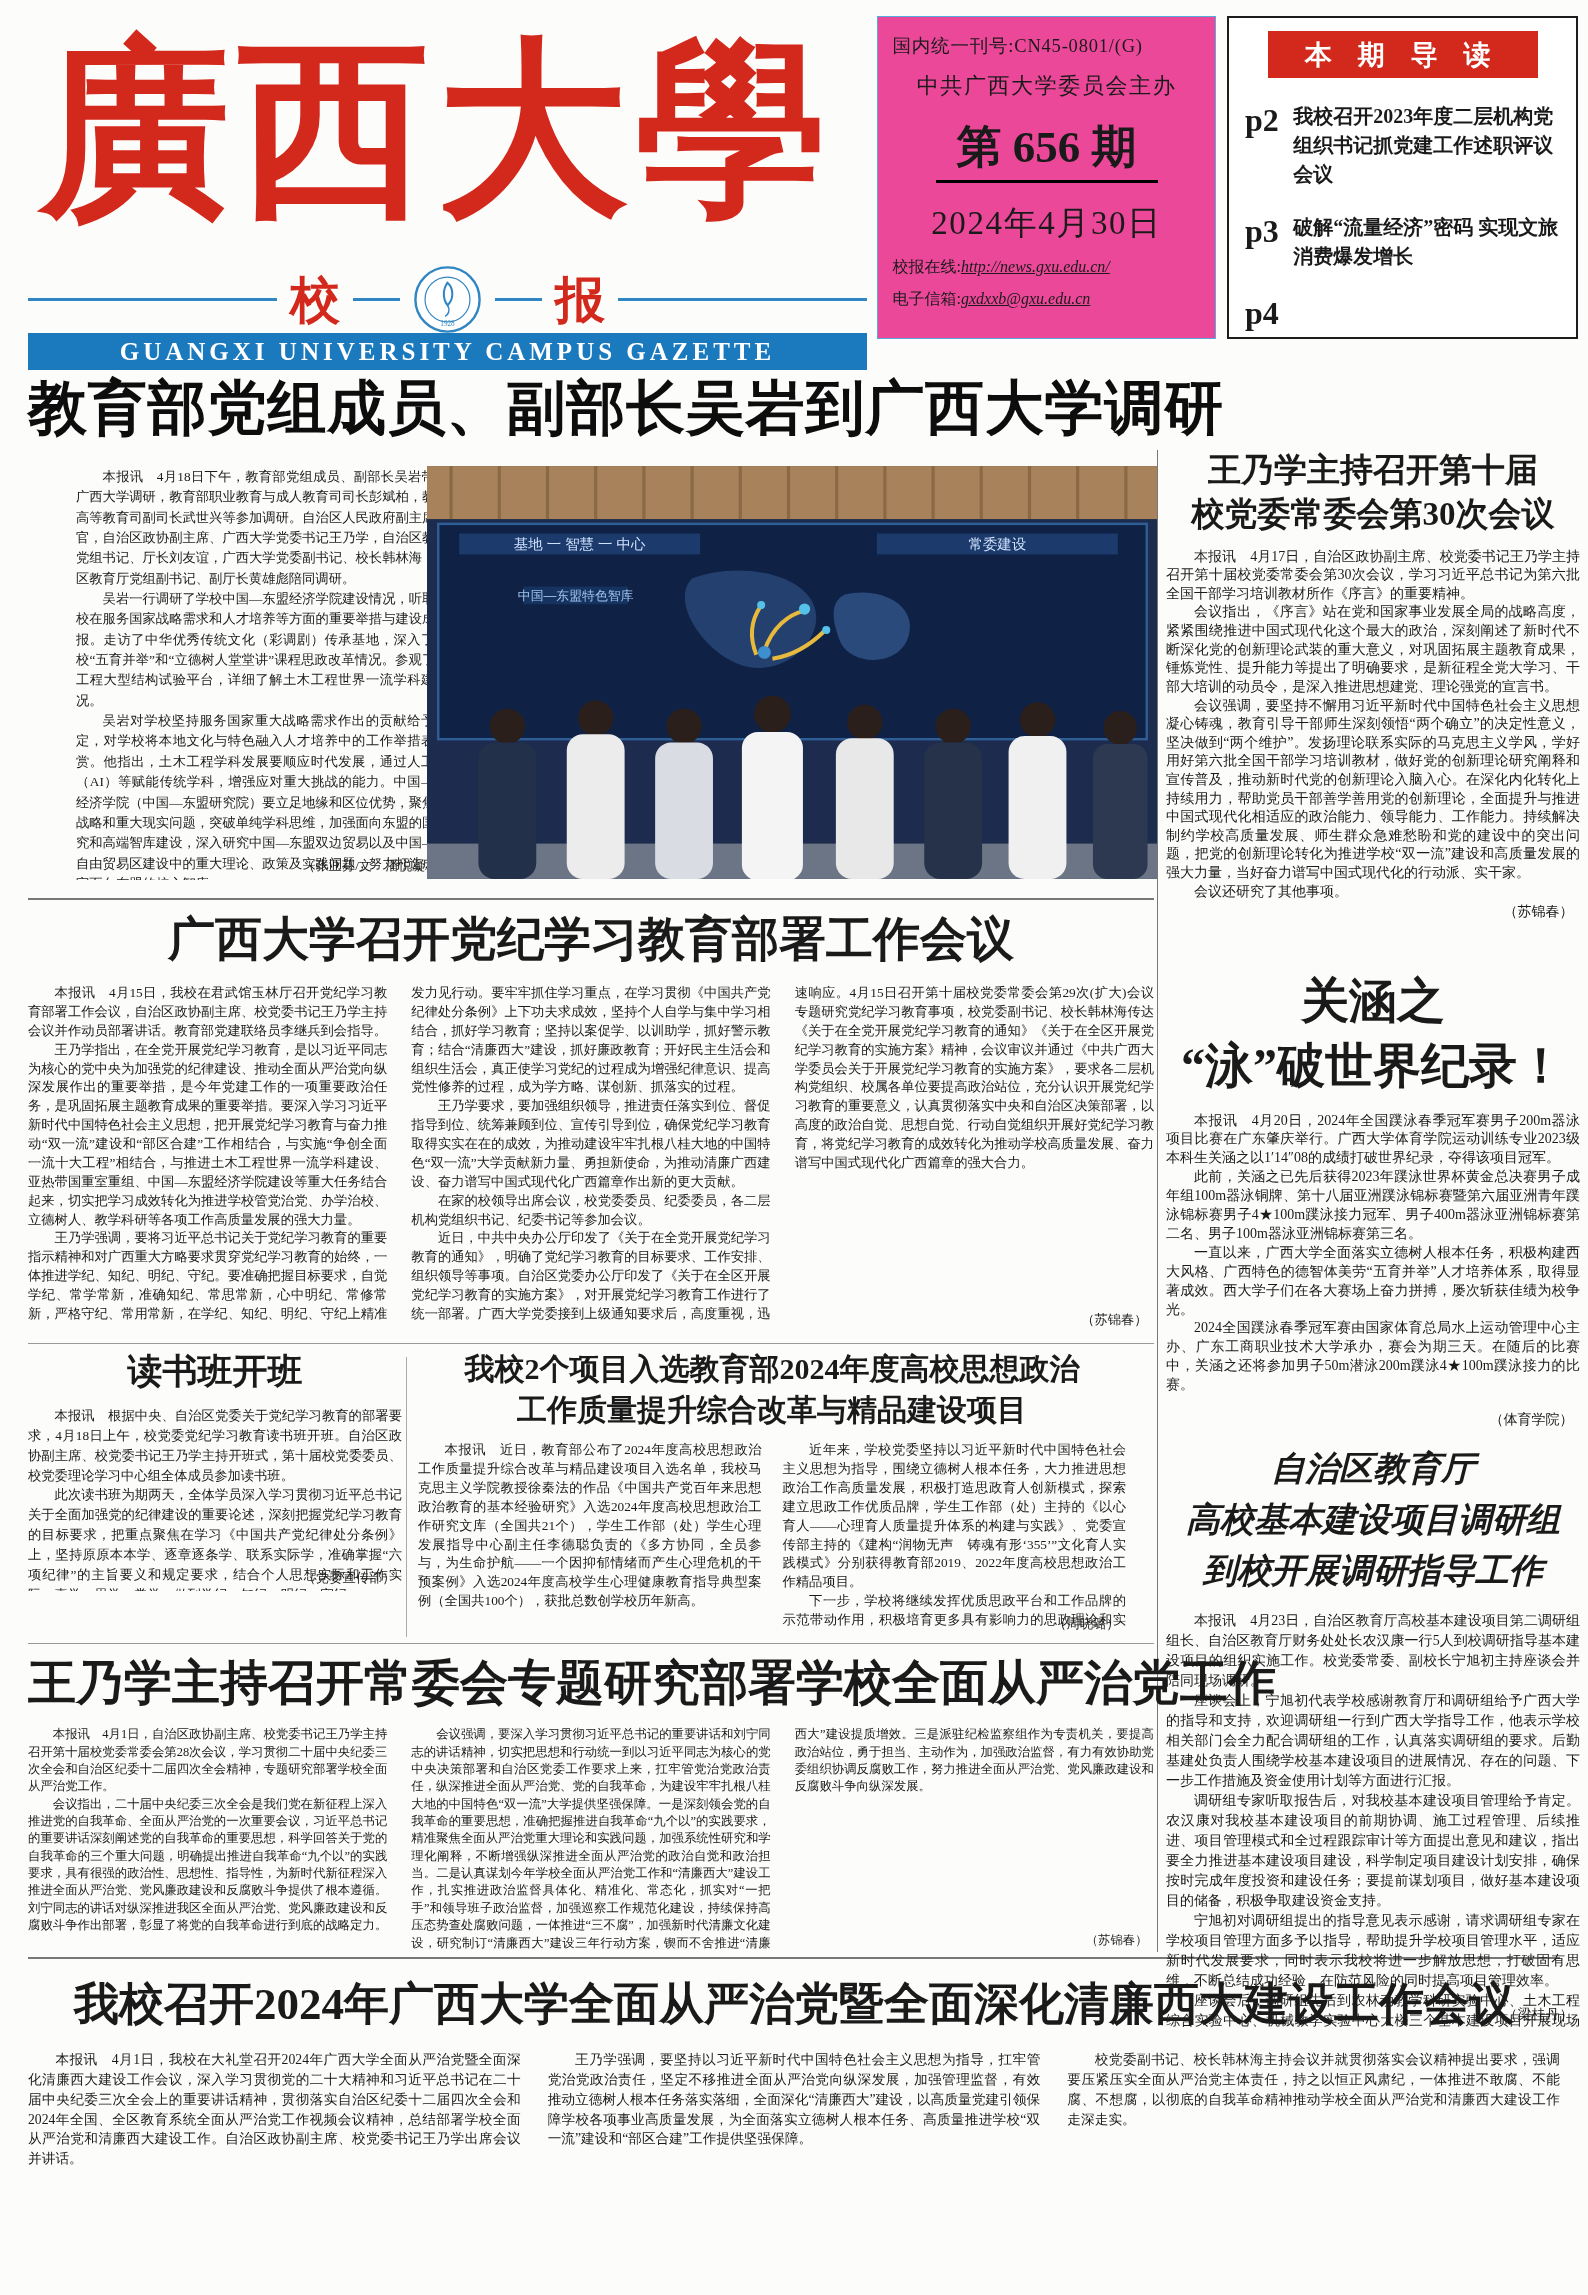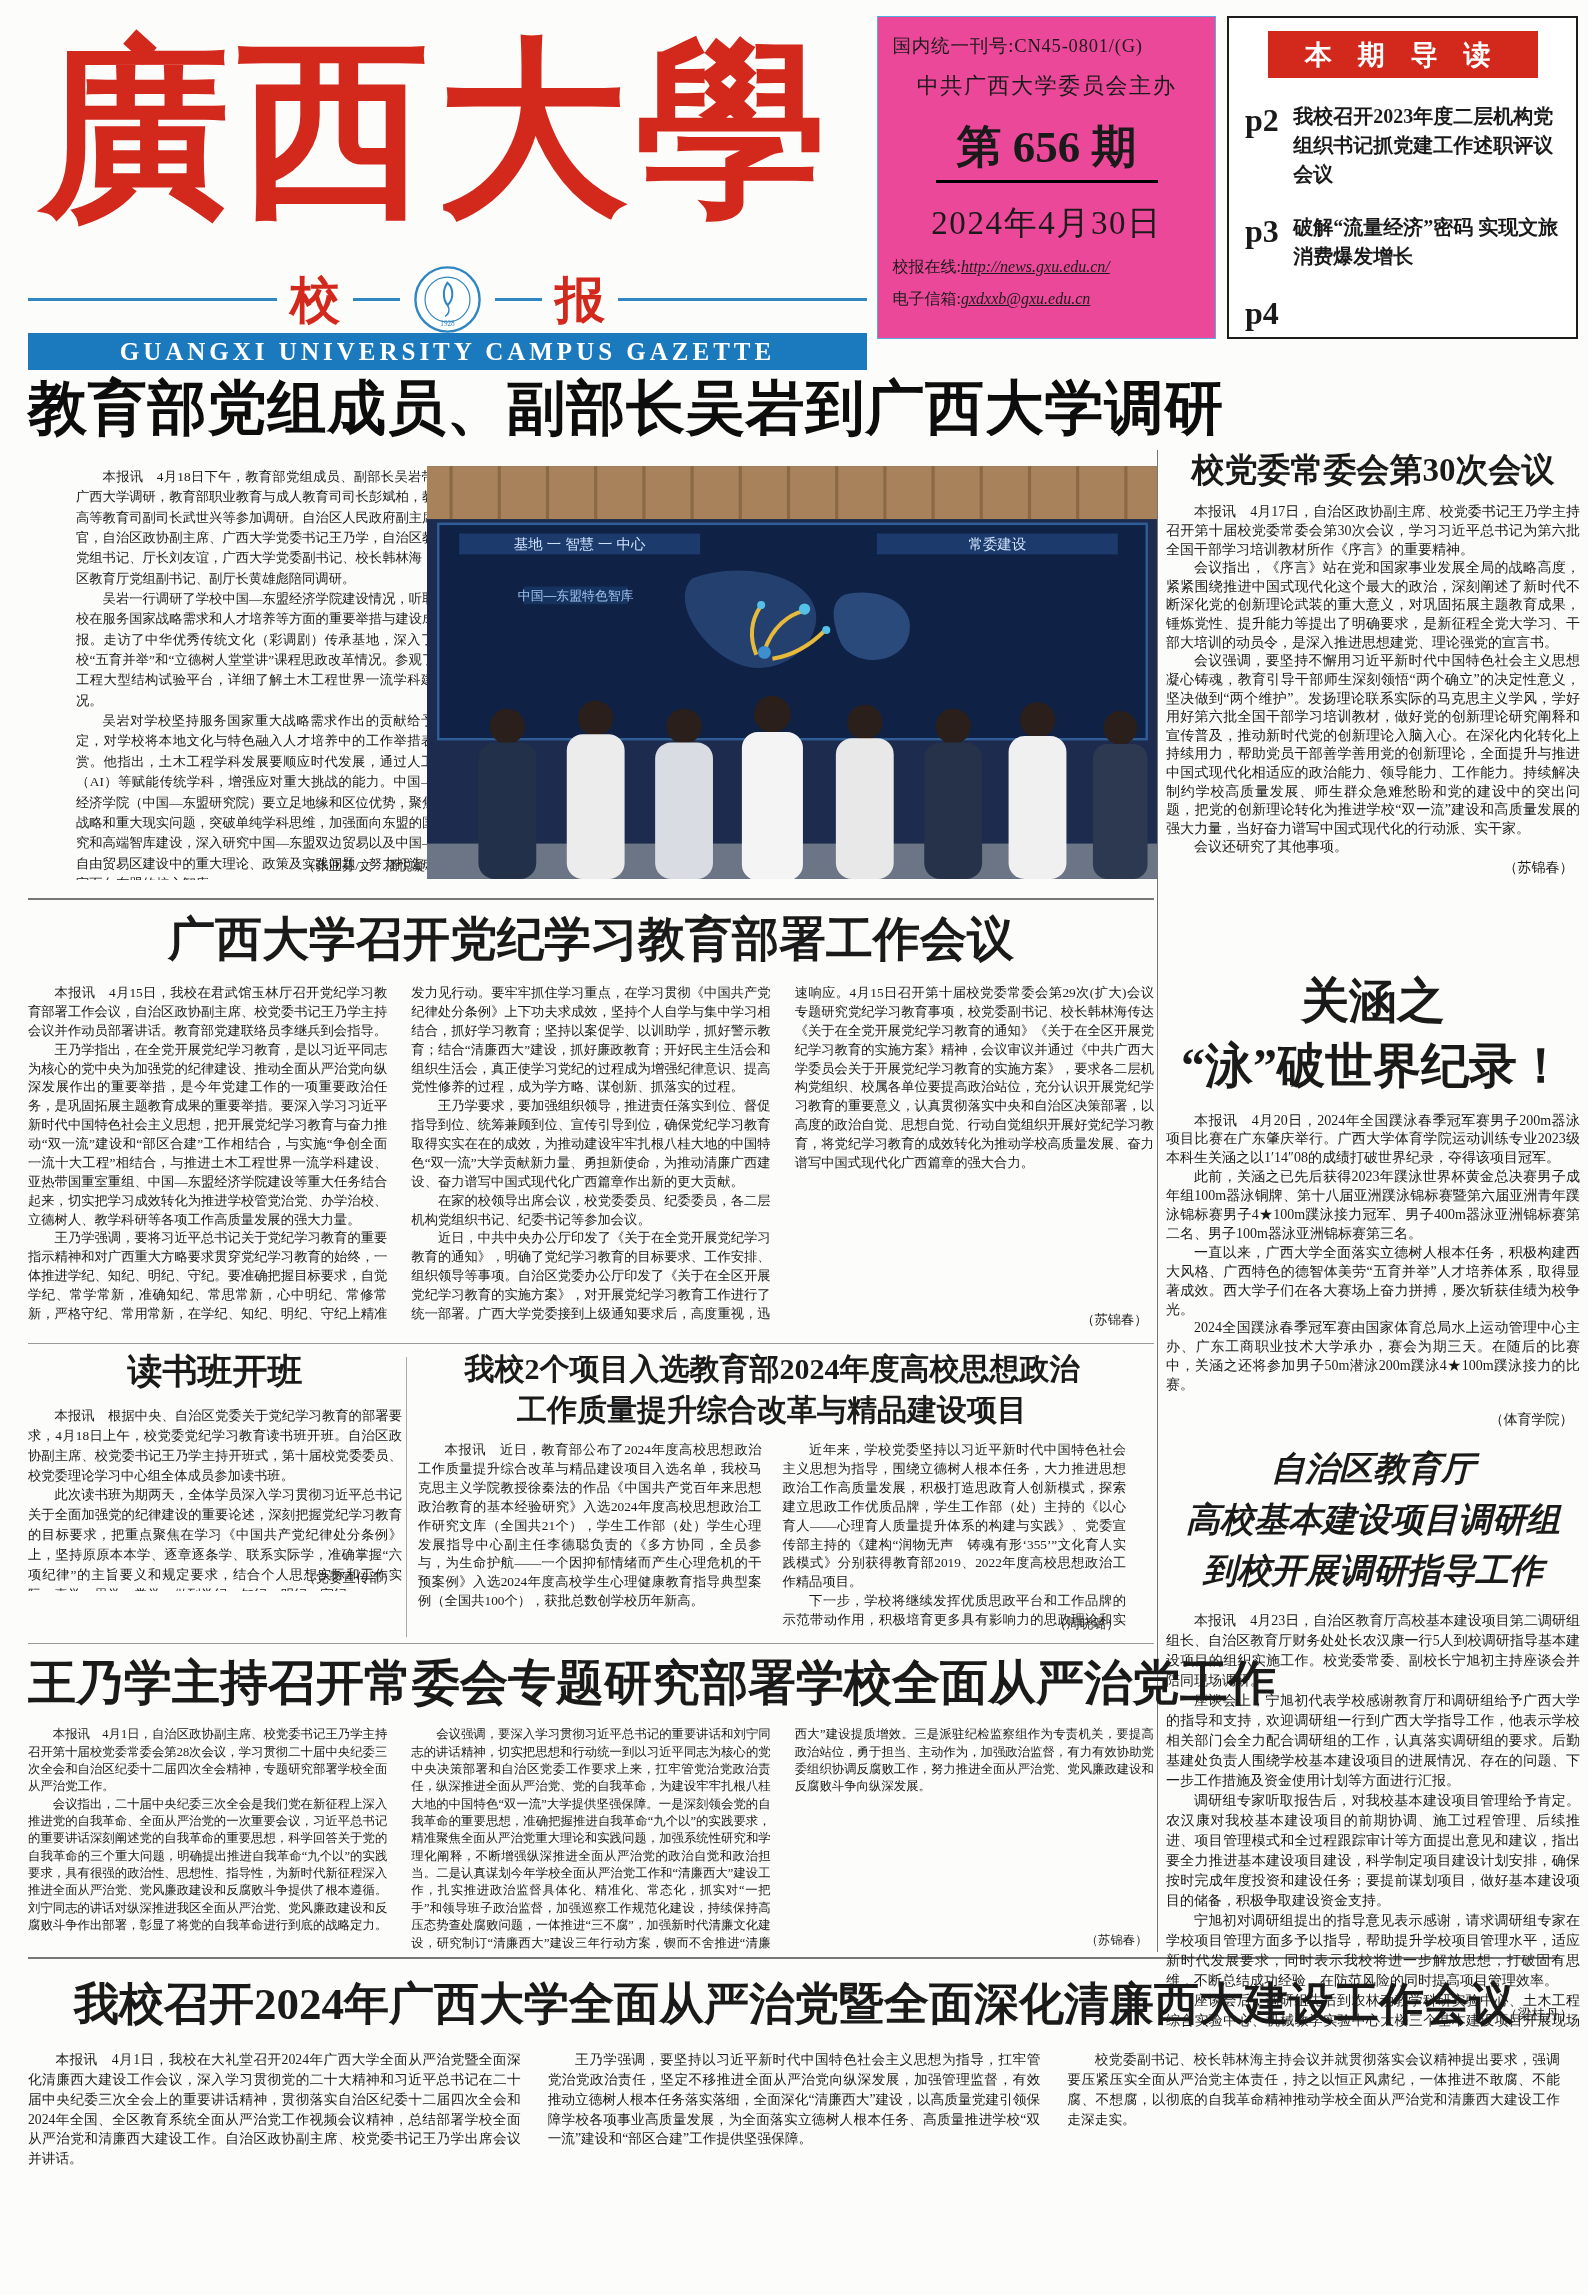--- a/index.html
+++ b/index.html
@@ -212,20 +212,21 @@
         <g transform="translate(825,302)">
             <circle cx="38" cy="24" r="21" fill="#2a1f1a"></circle>
             <rect x="4" y="44" width="68" height="168" rx="18" fill="#2c3950"></rect>
           </g>
       </g>
     </svg>
   </div>
 
   <div class="abs" id="standing30">
     <div class="title serifh">
+        <div class="tline">王乃学主持召开第十届</div>
         <div class="tline">校党委常委会第30次会议</div>
       </div>
     <div class="art-body">
       <div>
           <p class="para">本报讯　4月17日，自治区政协副主席、校党委书记王乃学主持召开第十届校党委常委会第30次会议，学习习近平总书记为第六批全国干部学习培训教材所作《序言》的重要精神。</p>
           <p class="para">会议指出，《序言》站在党和国家事业发展全局的战略高度，紧紧围绕推进中国式现代化这个最大的政治，深刻阐述了新时代不断深化党的创新理论武装的重大意义，对巩固拓展主题教育成果，锤炼党性、提升能力等提出了明确要求，是新征程全党大学习、干部大培训的动员令，是深入推进思想建党、理论强党的宣言书。</p>
           <p class="para">会议强调，要坚持不懈用习近平新时代中国特色社会主义思想凝心铸魂，教育引导干部师生深刻领悟“两个确立”的决定性意义，坚决做到“两个维护”。发扬理论联系实际的马克思主义学风，学好用好第六批全国干部学习培训教材，做好党的创新理论研究阐释和宣传普及，推动新时代党的创新理论入脑入心。在深化内化转化上持续用力，帮助党员干部善学善用党的创新理论，全面提升与推进中国式现代化相适应的政治能力、领导能力、工作能力。持续解决制约学校高质量发展、师生群众急难愁盼和党的建设中的突出问题，把党的创新理论转化为推进学校“双一流”建设和高质量发展的强大力量，当好奋力谱写中国式现代化的行动派、实干家。</p>
           <p class="para">会议还研究了其他事项。</p>
         </div>
       <div class="byline">（苏锦春）</div>

